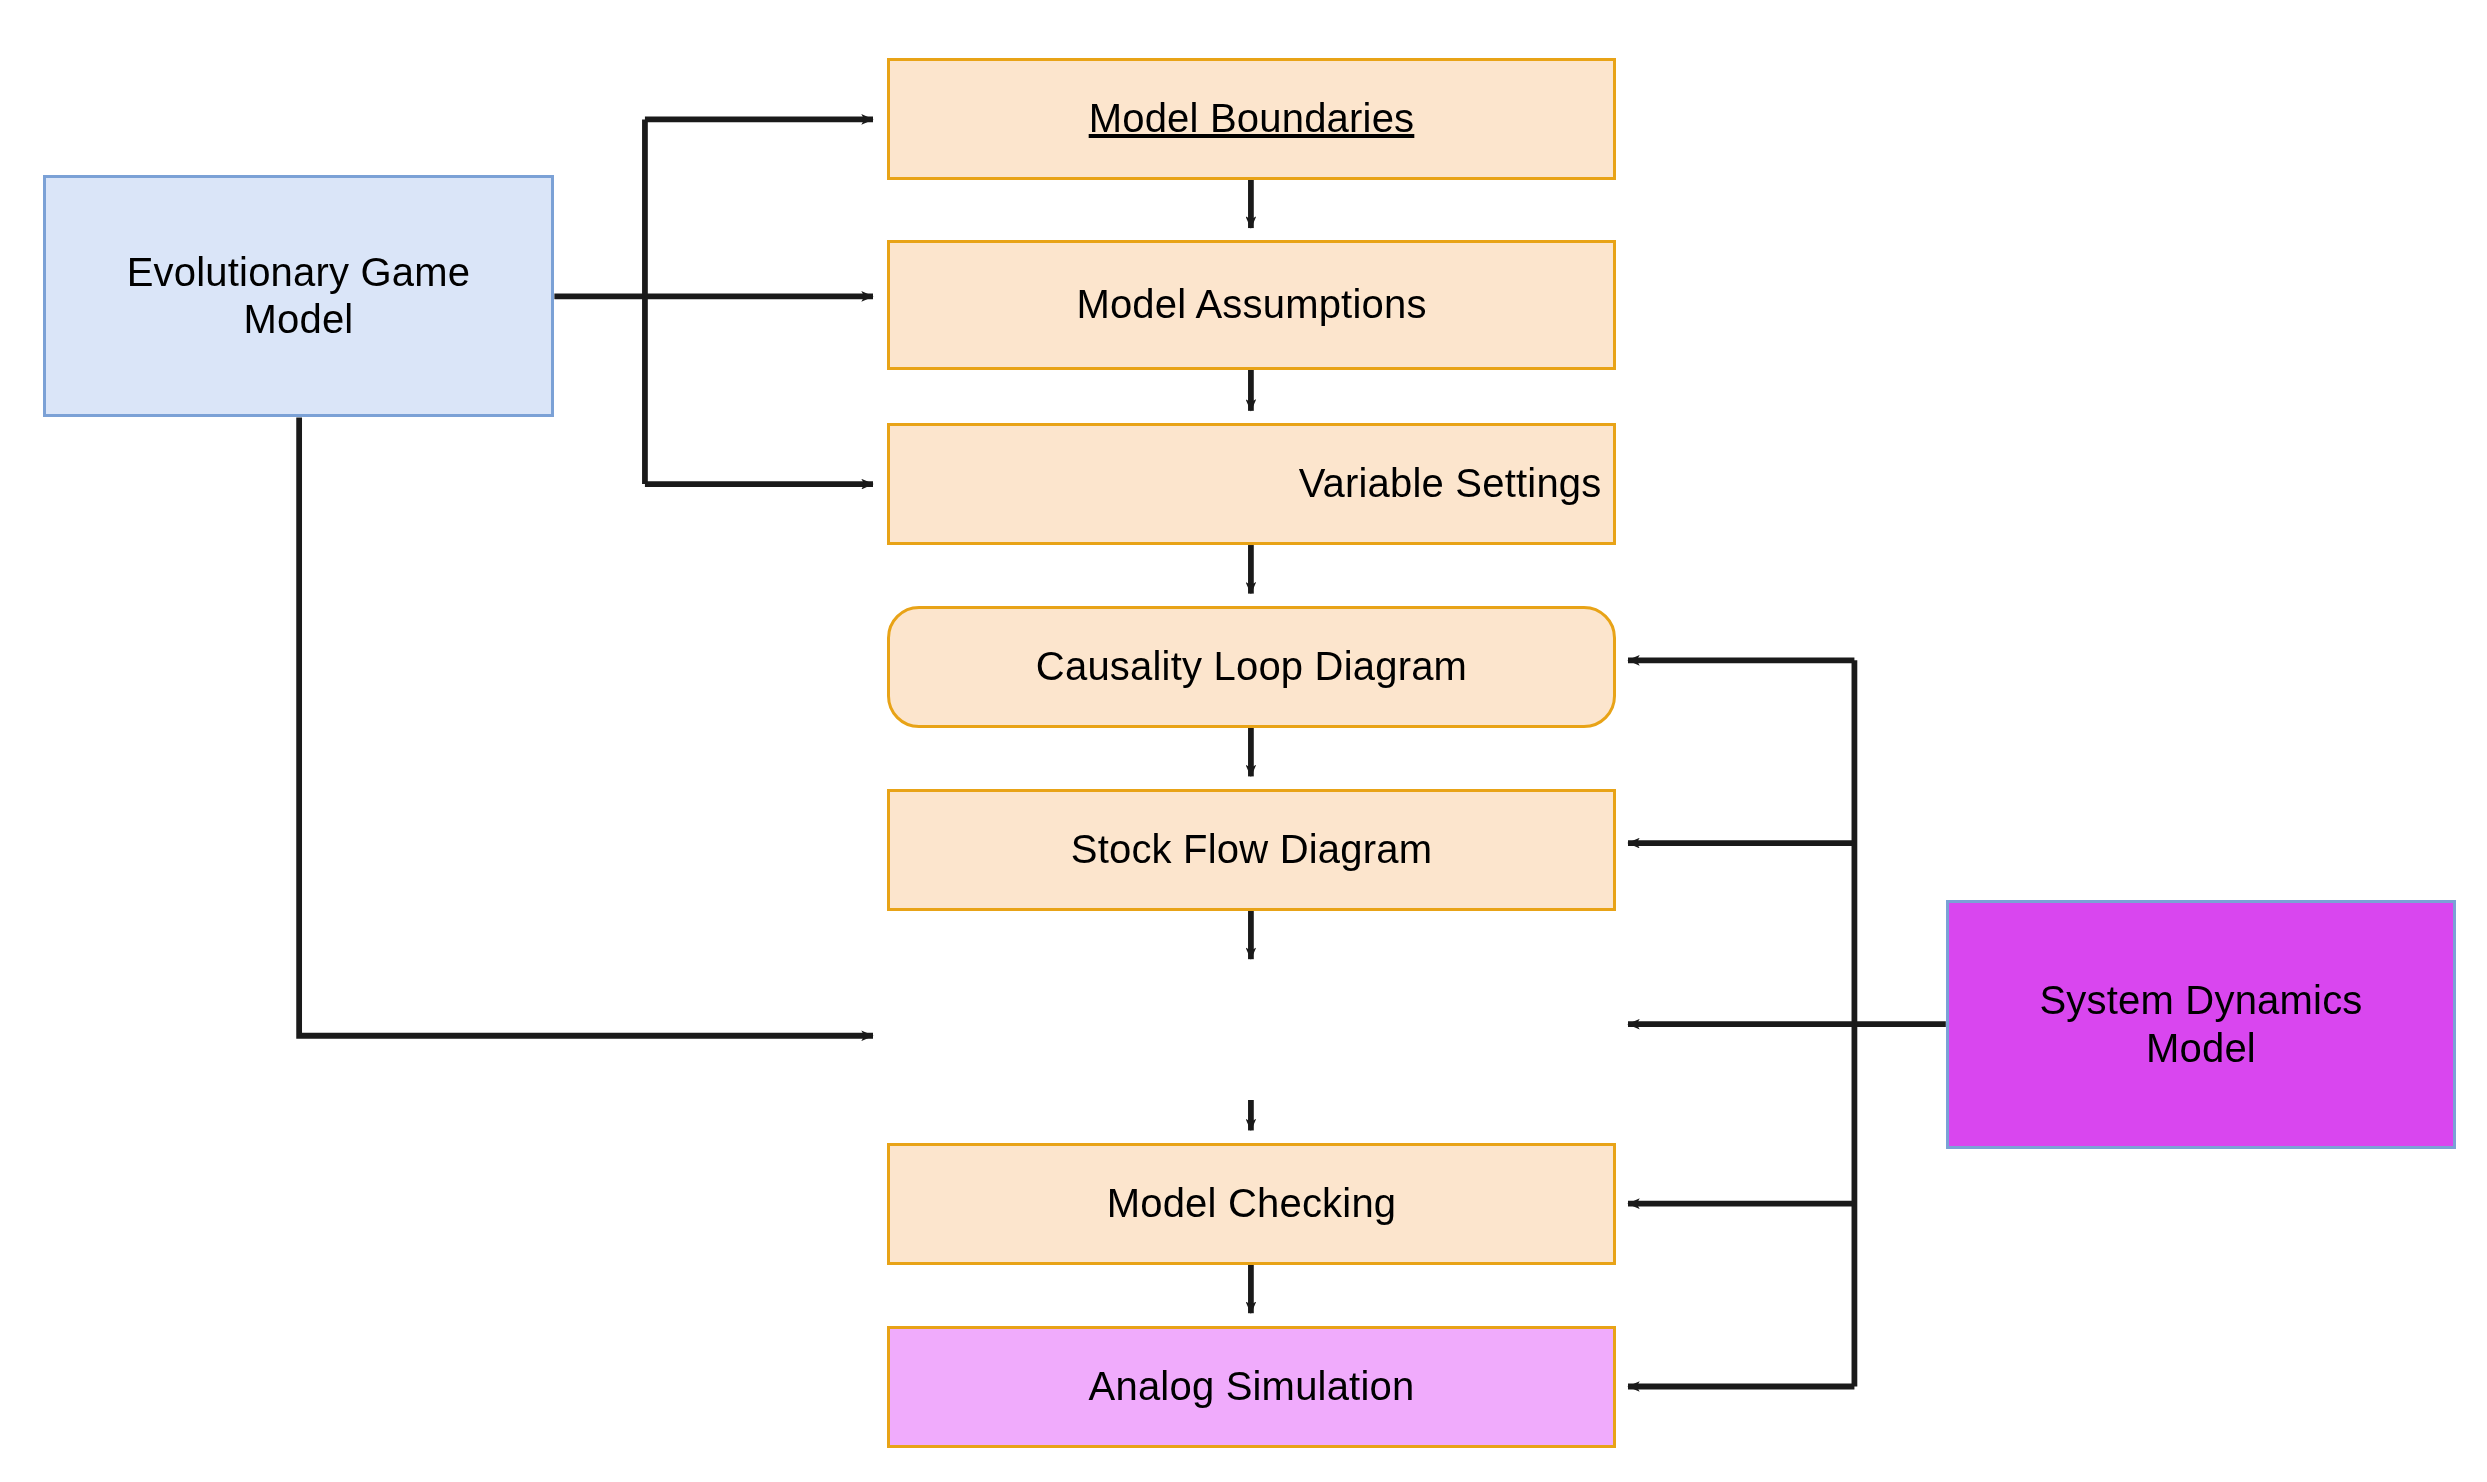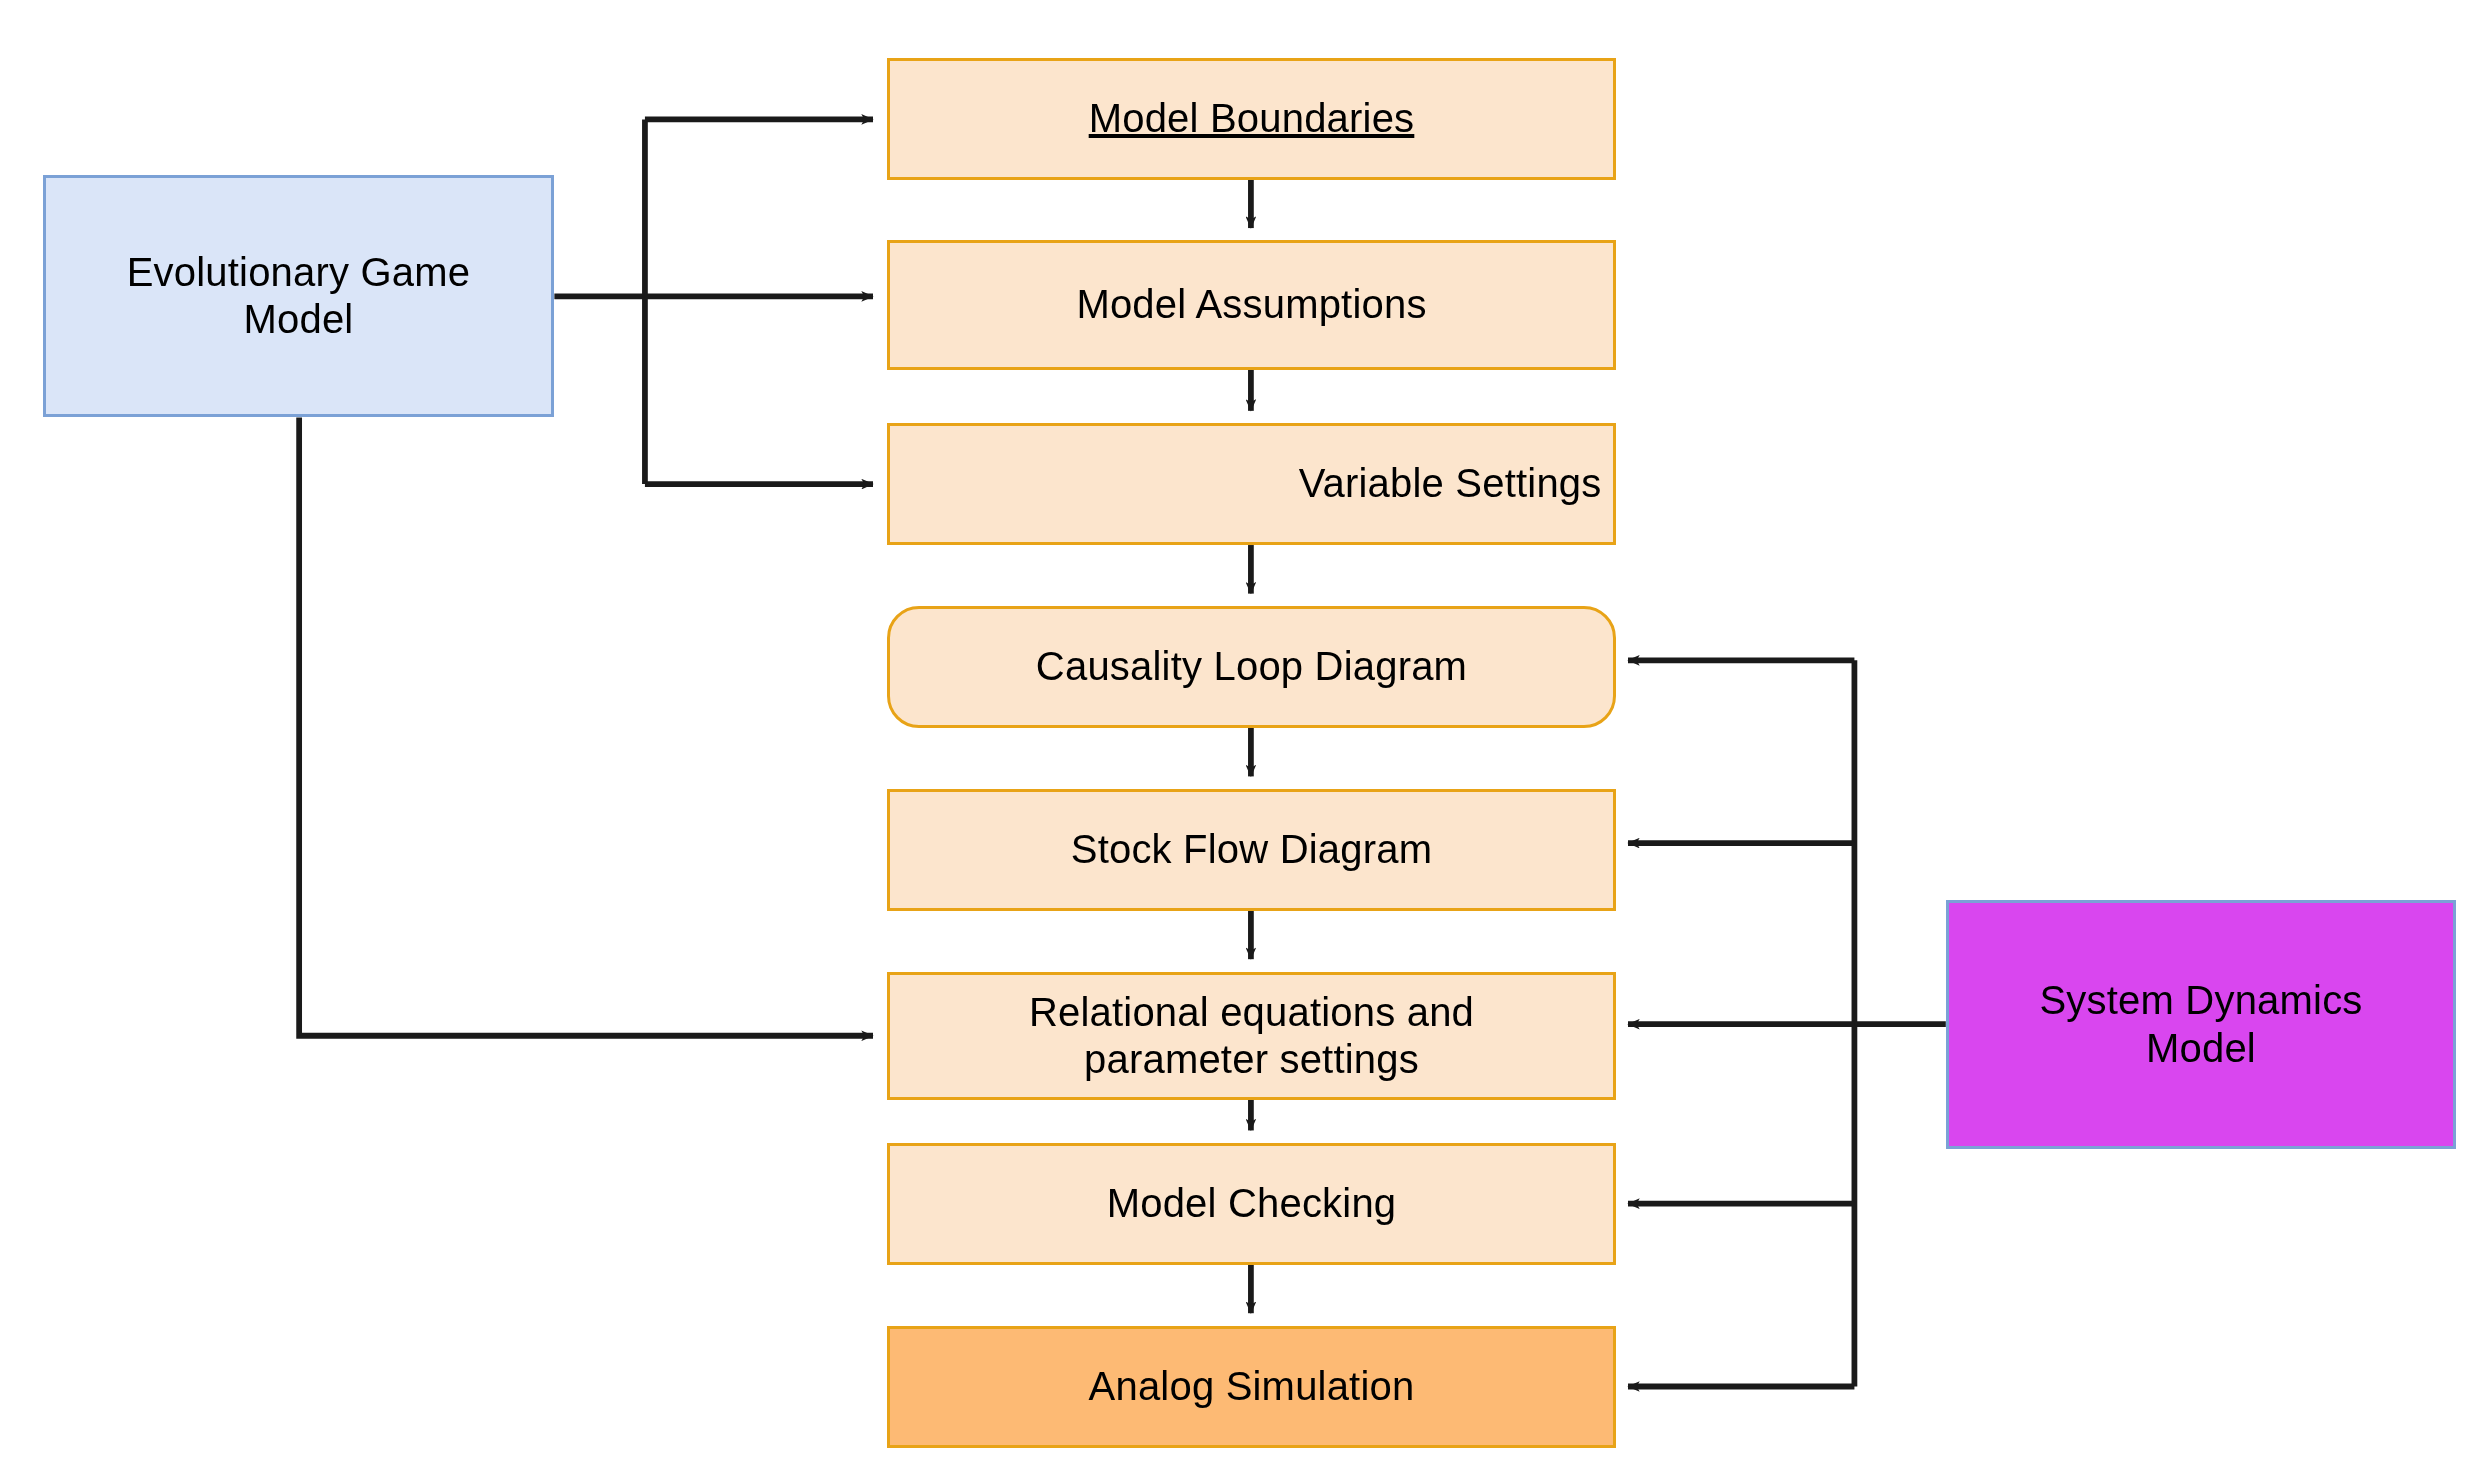--- a/index.html
+++ b/index.html
@@ -130,30 +130,26 @@
   </div>
 
   <div class="node process" id="node-causality-loop-diagram" style="left: 887px; top: 606px; width: 729px; height: 122px; background: rgb(252, 229, 205); border-color: rgb(232, 163, 23); border-radius: 32px;">
     <span class="node-label">Causality Loop Diagram</span>
   </div>
 
   <div class="node process" id="node-stock-flow-diagram" style="left: 887px; top: 789px; width: 729px; height: 122px; background: rgb(252, 229, 205); border-color: rgb(232, 163, 23);">
     <span class="node-label">Stock Flow Diagram</span>
   </div>
 
-  <div class="node process" id="node-relational-equations-and-parameter-settings" style="left: 887px; top: 972px; width: 729px; height: 128px; background: rgb(252, 229, 205); border-color: rgb(232, 163, 23);">
-    <span class="node-label">Relational equations and
-parameter settings</span>
-  </div>
 
   <div class="node process" id="node-model-checking" style="left: 887px; top: 1143px; width: 729px; height: 122px; background: rgb(252, 229, 205); border-color: rgb(232, 163, 23);">
     <span class="node-label">Model Checking</span>
   </div>
 
-  <div class="node process" id="node-analog-simulation" style="left: 887px; top: 1326px; width: 729px; height: 122px; background: #fdba74; border-color: rgb(232, 163, 23);">
+  <div class="node process" id="node-analog-simulation" style="left: 887px; top: 1326px; width: 729px; height: 122px; background: #f0abfc; border-color: rgb(232, 163, 23);">
     <span class="node-label">Analog Simulation</span>
   </div>
 
   <div class="node source" id="node-system-dynamics-model" style="left: 1946px; top: 900px; width: 510px; height: 249px; background: #d946ef; border-color: rgb(123, 161, 214);">
     <span class="node-label">System Dynamics
 Model</span>
   </div>
 
 </div>
 

